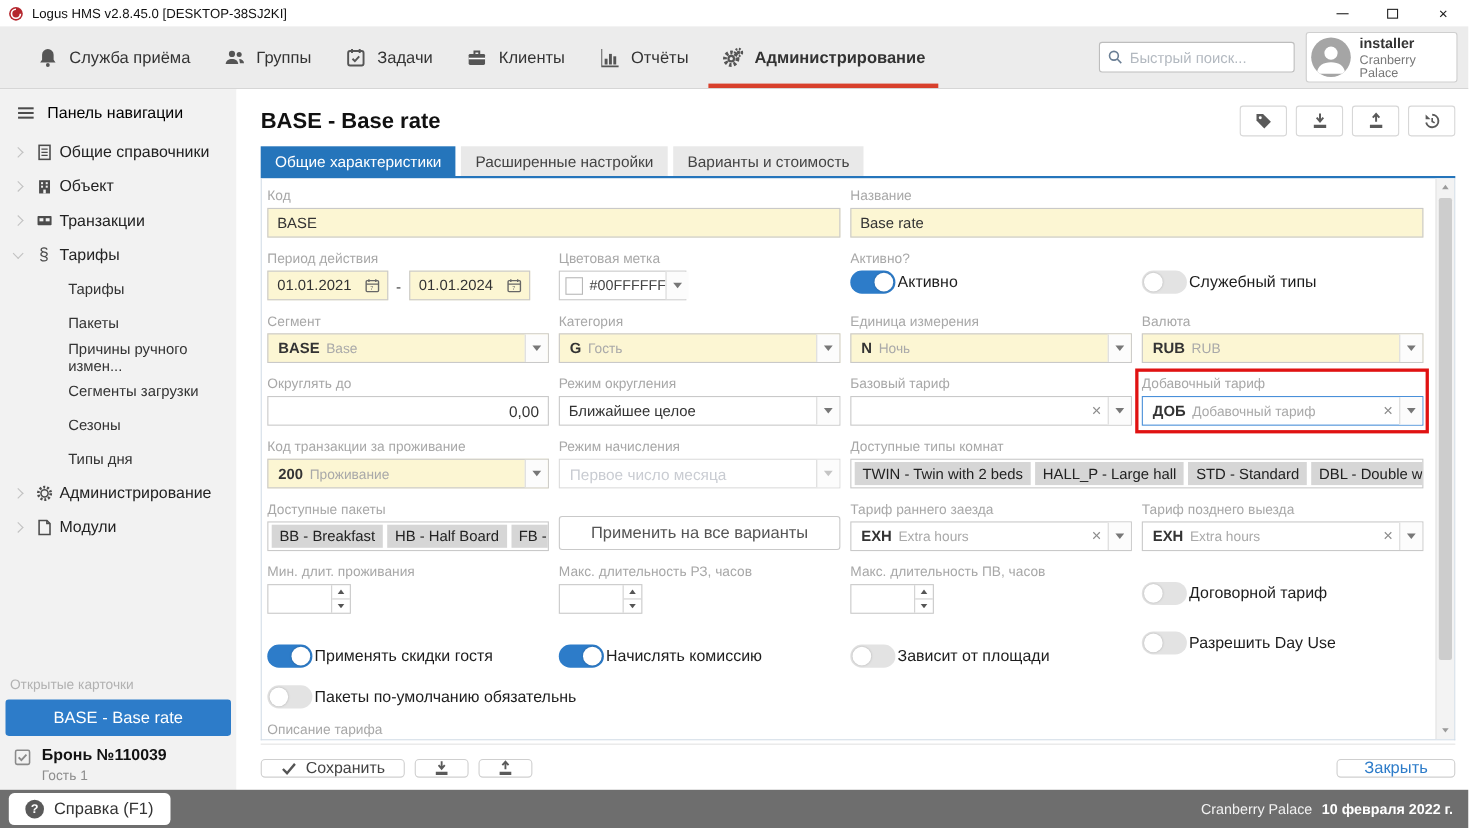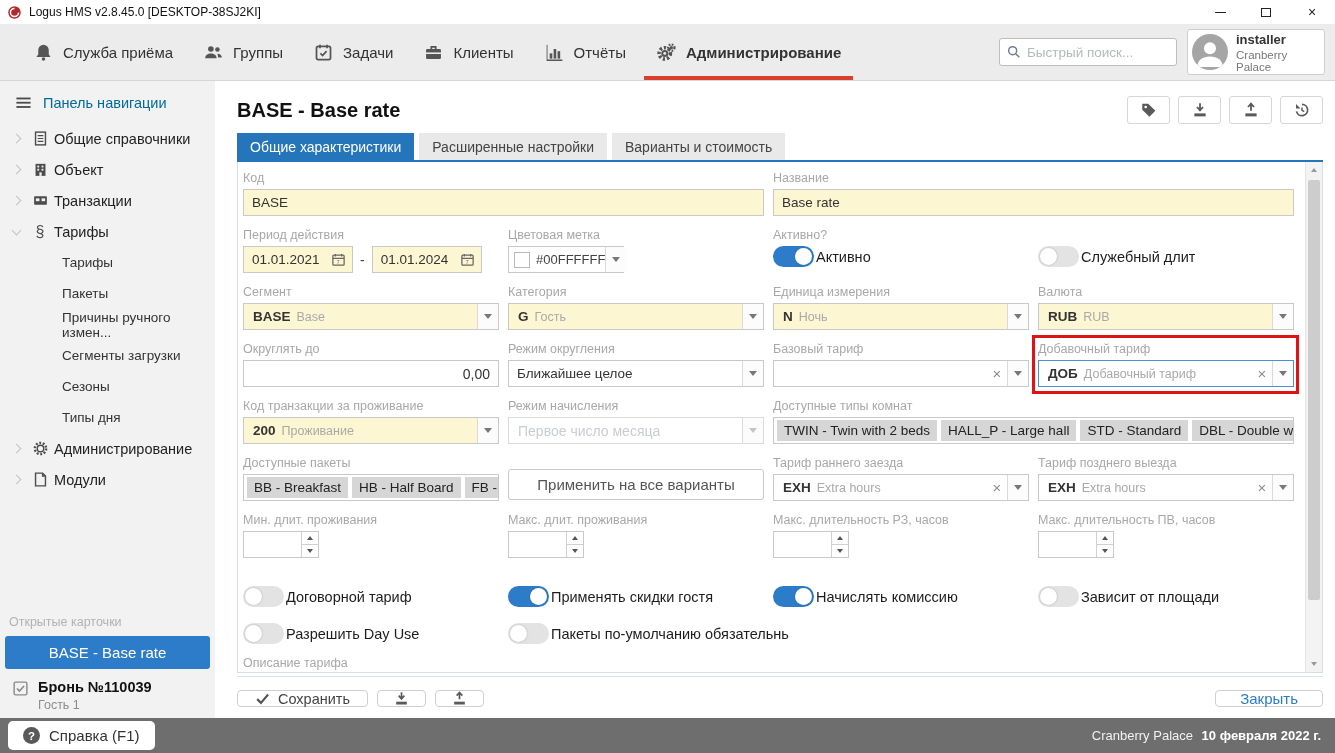--- a/index.html
+++ b/index.html
@@ -29,21 +29,21 @@
   .avatar { width:36px; height:36px; border-radius:50%; background:#a5a5a5; overflow:hidden; flex:none; }
   .uname { font-size:13px; font-weight:bold; color:#333; }
   .uorg { font-size:11.5px; color:#777; margin-top:2px; }
 
   
   .appbody { display:flex; height:637px; }
   .sidebar { width:215px; background:#f2f2f2; position:relative; flex:none; }
   .main { flex:1; background:#fff; padding:0 12px 0 22px; position:relative; }
 
   
-  .side-title { display:flex; align-items:center; gap:11px; padding:13px 0 12px 15px; font-size:14.5px; color:#0369a1; }
+  .side-title { display:flex; align-items:center; gap:11px; padding:13px 0 12px 15px; font-size:14.5px; color:#000000; }
   .titem { display:flex; align-items:center; height:31px; padding-left:13px; font-size:14.5px; color:#222; cursor:default; }
   .chev { width:7px; height:7px; border-right:1.8px solid #c2c2c2; border-top:1.8px solid #c2c2c2; transform:rotate(45deg); margin-right:11px; flex:none; }
   .chev.down { transform:rotate(135deg); margin-top:-3px; }
   .tico { width:18px; height:18px; margin-right:5px; flex:none; display:flex; align-items:center; justify-content:center; font-size:16px; color:#4c4c4c; }
   .child { padding-left:62px; height:31px; display:flex; align-items:center; font-size:13.5px; color:#333; cursor:default; }
   .open-cards { position:absolute; left:0; right:0; bottom:4px; }
   .oc-title { color:#b2b2b2; font-size:12.5px; padding-left:9px; margin-bottom:7px; }
   .card-sel { background:#2d7cc9; color:#fff; border-radius:3px; margin:0 5px; height:33px; display:flex; align-items:center; justify-content:center; font-size:15px; cursor:default; }
   .booking { display:flex; gap:9px; padding:10px 0 2px 12px; cursor:default; }
   .cbico { width:17px; height:17px; margin-top:1px; flex:none; }
@@ -435,21 +435,21 @@
           <div class="flabel">Активно?</div>
           <div class="trow">
             <span class="toggle on"></span>
             <span class="tlabel">Активно</span>
           </div>
         </div>
         <div class="field">
           <div class="flabel"></div>
           <div class="trow">
             <span class="toggle"></span>
-            <span class="tlabel">Служебный длит</span>
+            <span class="tlabel">Служебный типы</span>
           </div>
         </div>
 
         <div class="field">
           <div class="flabel">Сегмент</div>
           <div class="ctrl yellow">
             <span class="code">BASE</span>
             <span class="desc">Base</span>
             <span class="spacer"></span>
             <span class="ddbtn">
@@ -604,34 +604,20 @@
                 <span class="sbtn">
                   <i class="tri-s up"></i>
                 </span>
                 <span class="sbtn">
                   <i class="tri-s dn"></i>
                 </span>
               </span>
           </div>
         </div>
         <div class="field">
-          <div class="flabel">Макс. длит. проживания</div>
-          <div class="ctrl spinbox">
-            <input value="" style="">
-            <span class="spincol">
-                <span class="sbtn">
-                  <i class="tri-s up"></i>
-                </span>
-                <span class="sbtn">
-                  <i class="tri-s dn"></i>
-                </span>
-              </span>
-          </div>
-        </div>
-        <div class="field">
           <div class="flabel">Макс. длительность РЗ, часов</div>
           <div class="ctrl spinbox">
             <input value="" style="">
             <span class="spincol">
                 <span class="sbtn">
                   <i class="tri-s up"></i>
                 </span>
                 <span class="sbtn">
                   <i class="tri-s dn"></i>
                 </span>

